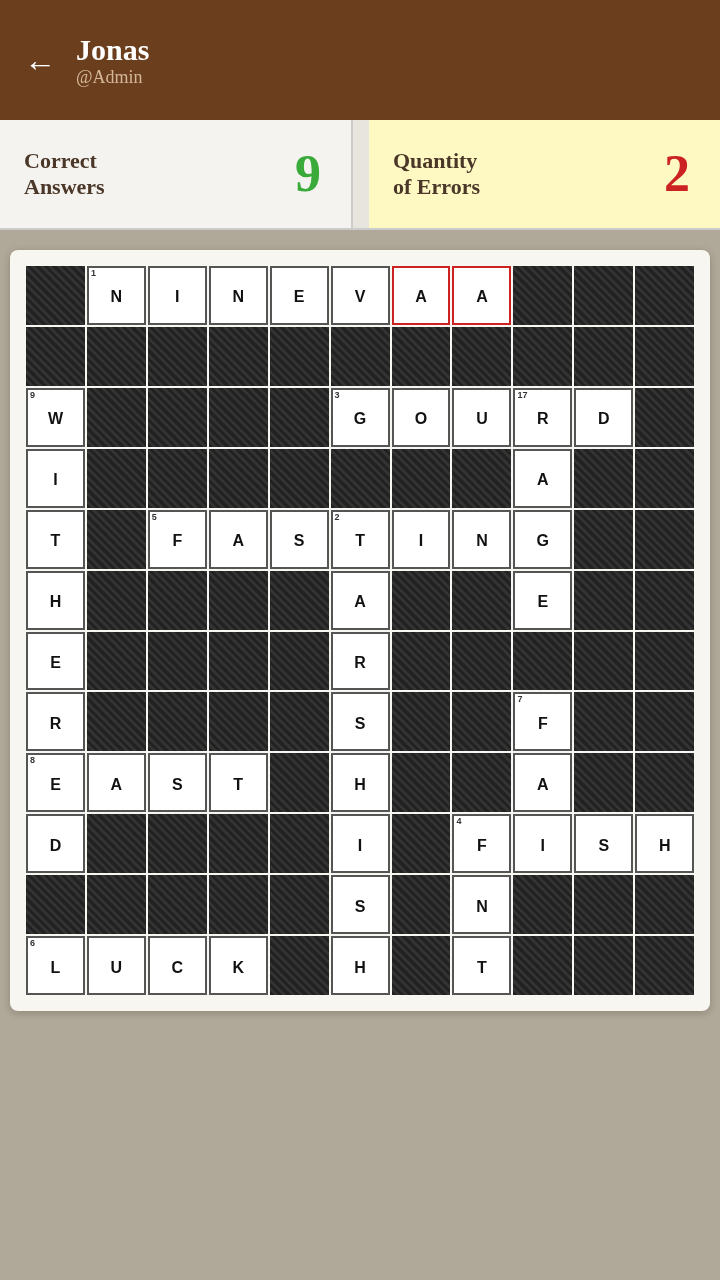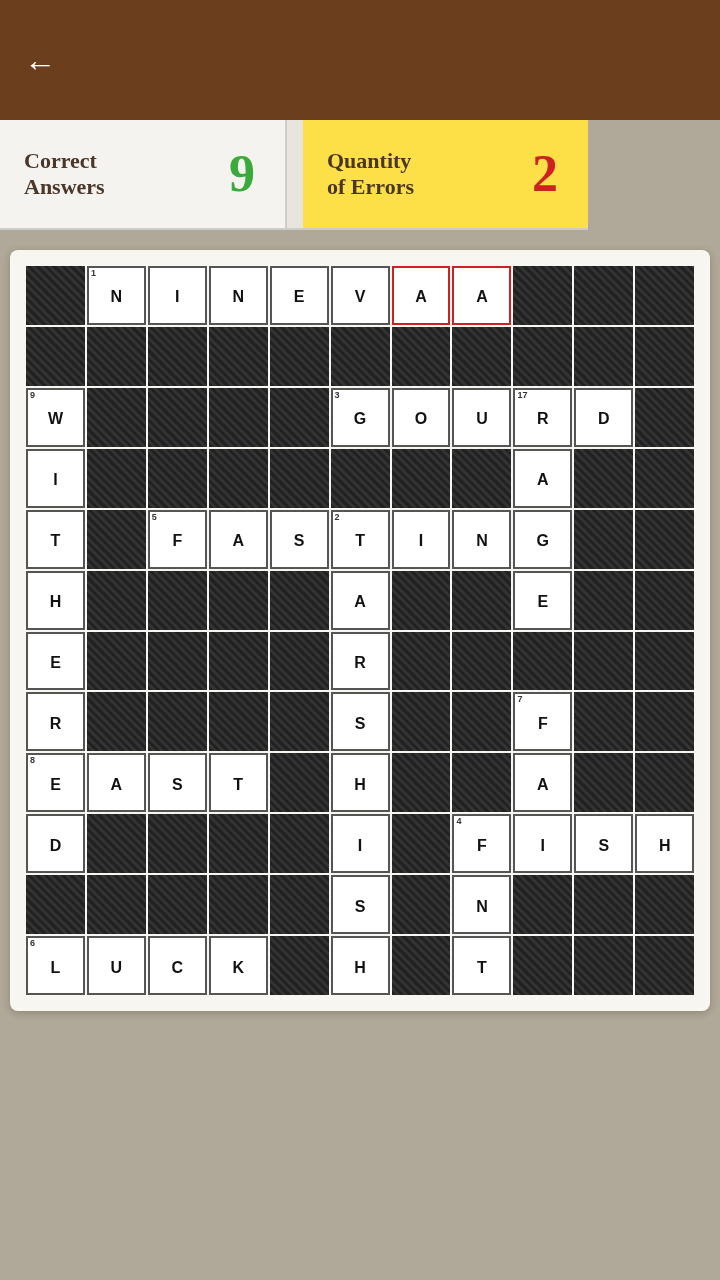--- a/index.html
+++ b/index.html
@@ -37,40 +37,40 @@
       font-size: 30px;
       font-weight: bold;
     }
     #user-handle {
       color: #d4b89a;
       font-size: 18px;
     }
 
     
     #score-bar {
-      width: 588px;
+      width: 720px;
       height: 110px;
       background: #e8e4de;
       display: flex;
       border-bottom: 2px solid #ccc;
     }
     .score-section {
       flex: 1;
       display: flex;
       flex-direction: column;
       align-items: flex-start;
       justify-content: center;
       padding: 16px 24px;
     }
     .score-section:first-child {
       border-right: 2px solid #ccc;
       background: #f5f3ef;
     }
     .score-section:last-child {
-      background: #fde047;
+      background: #fef9c3;
       margin-left: 16px;
     }
     .score-label {
       font-size: 22px;
       color: #4a3728;
       font-weight: bold;
       line-height: 1.2;
     }
     .score-value {
       font-size: 52px;
@@ -163,20 +163,24 @@
       font-family: Arial, sans-serif;
       color: #111;
       margin-top: 4px;
     }
   </style>
 </head>
 <body>
 
 <div id="header">
   <div id="back-btn">←</div>
+  <div id="user-info">
+    <span id="user-name">Jonas</span>
+    <span id="user-handle">@Admin</span>
+  </div>
 </div>
 
 <div id="score-bar">
   <div class="score-section">
     <span class="score-label">Correct<br>Answers</span>
     <span class="score-value score-value-correct">9</span>
   </div>
   <div class="score-section">
     <span class="score-label">Quantity<br>of Errors</span>
     <span class="score-value score-value-errors">2</span>

